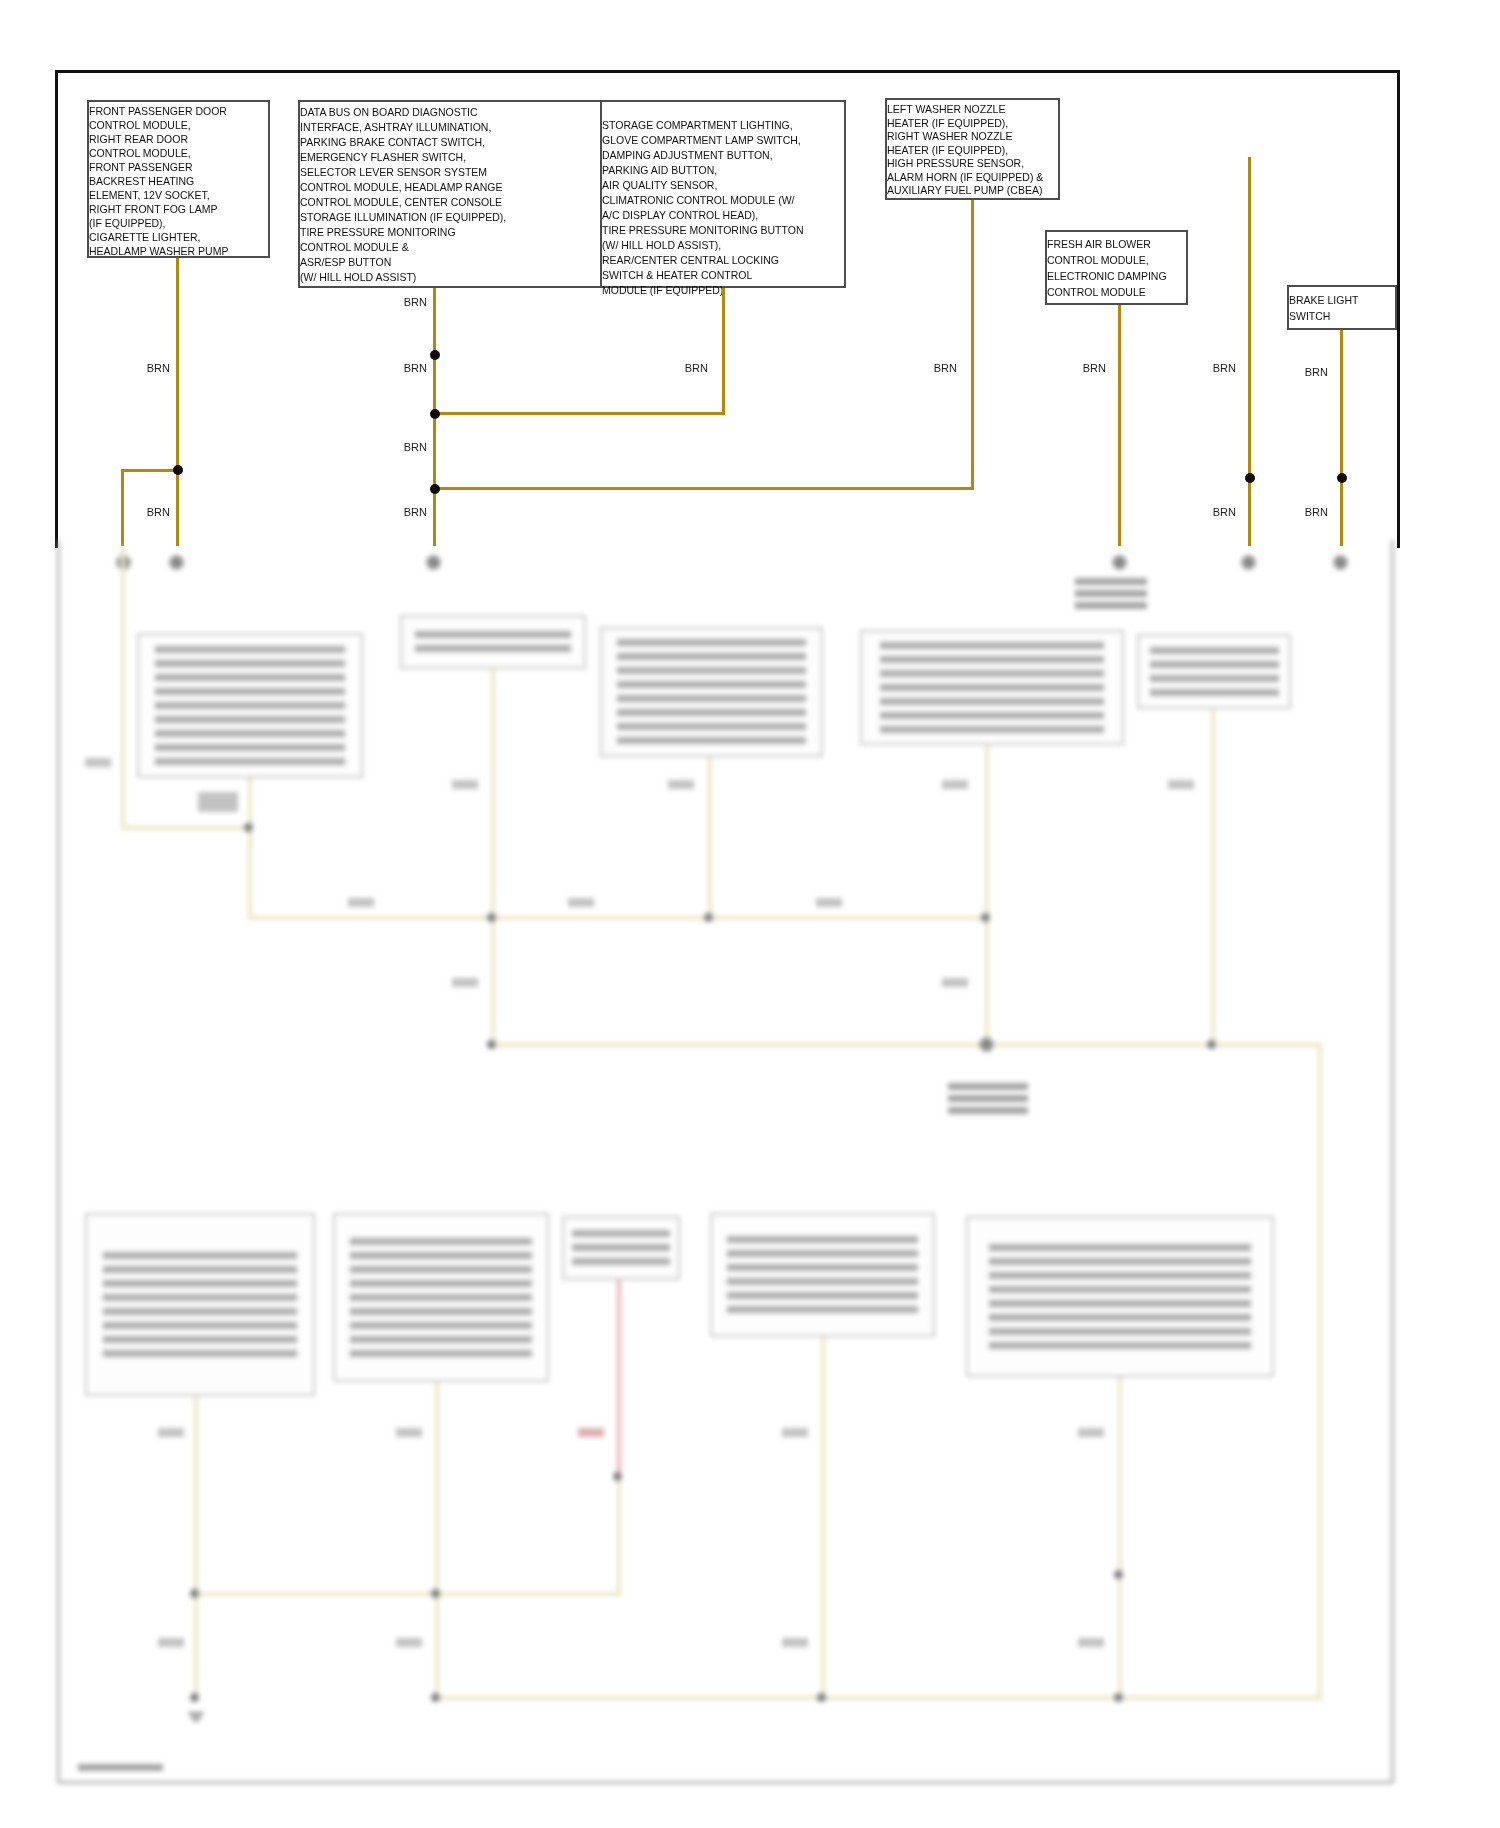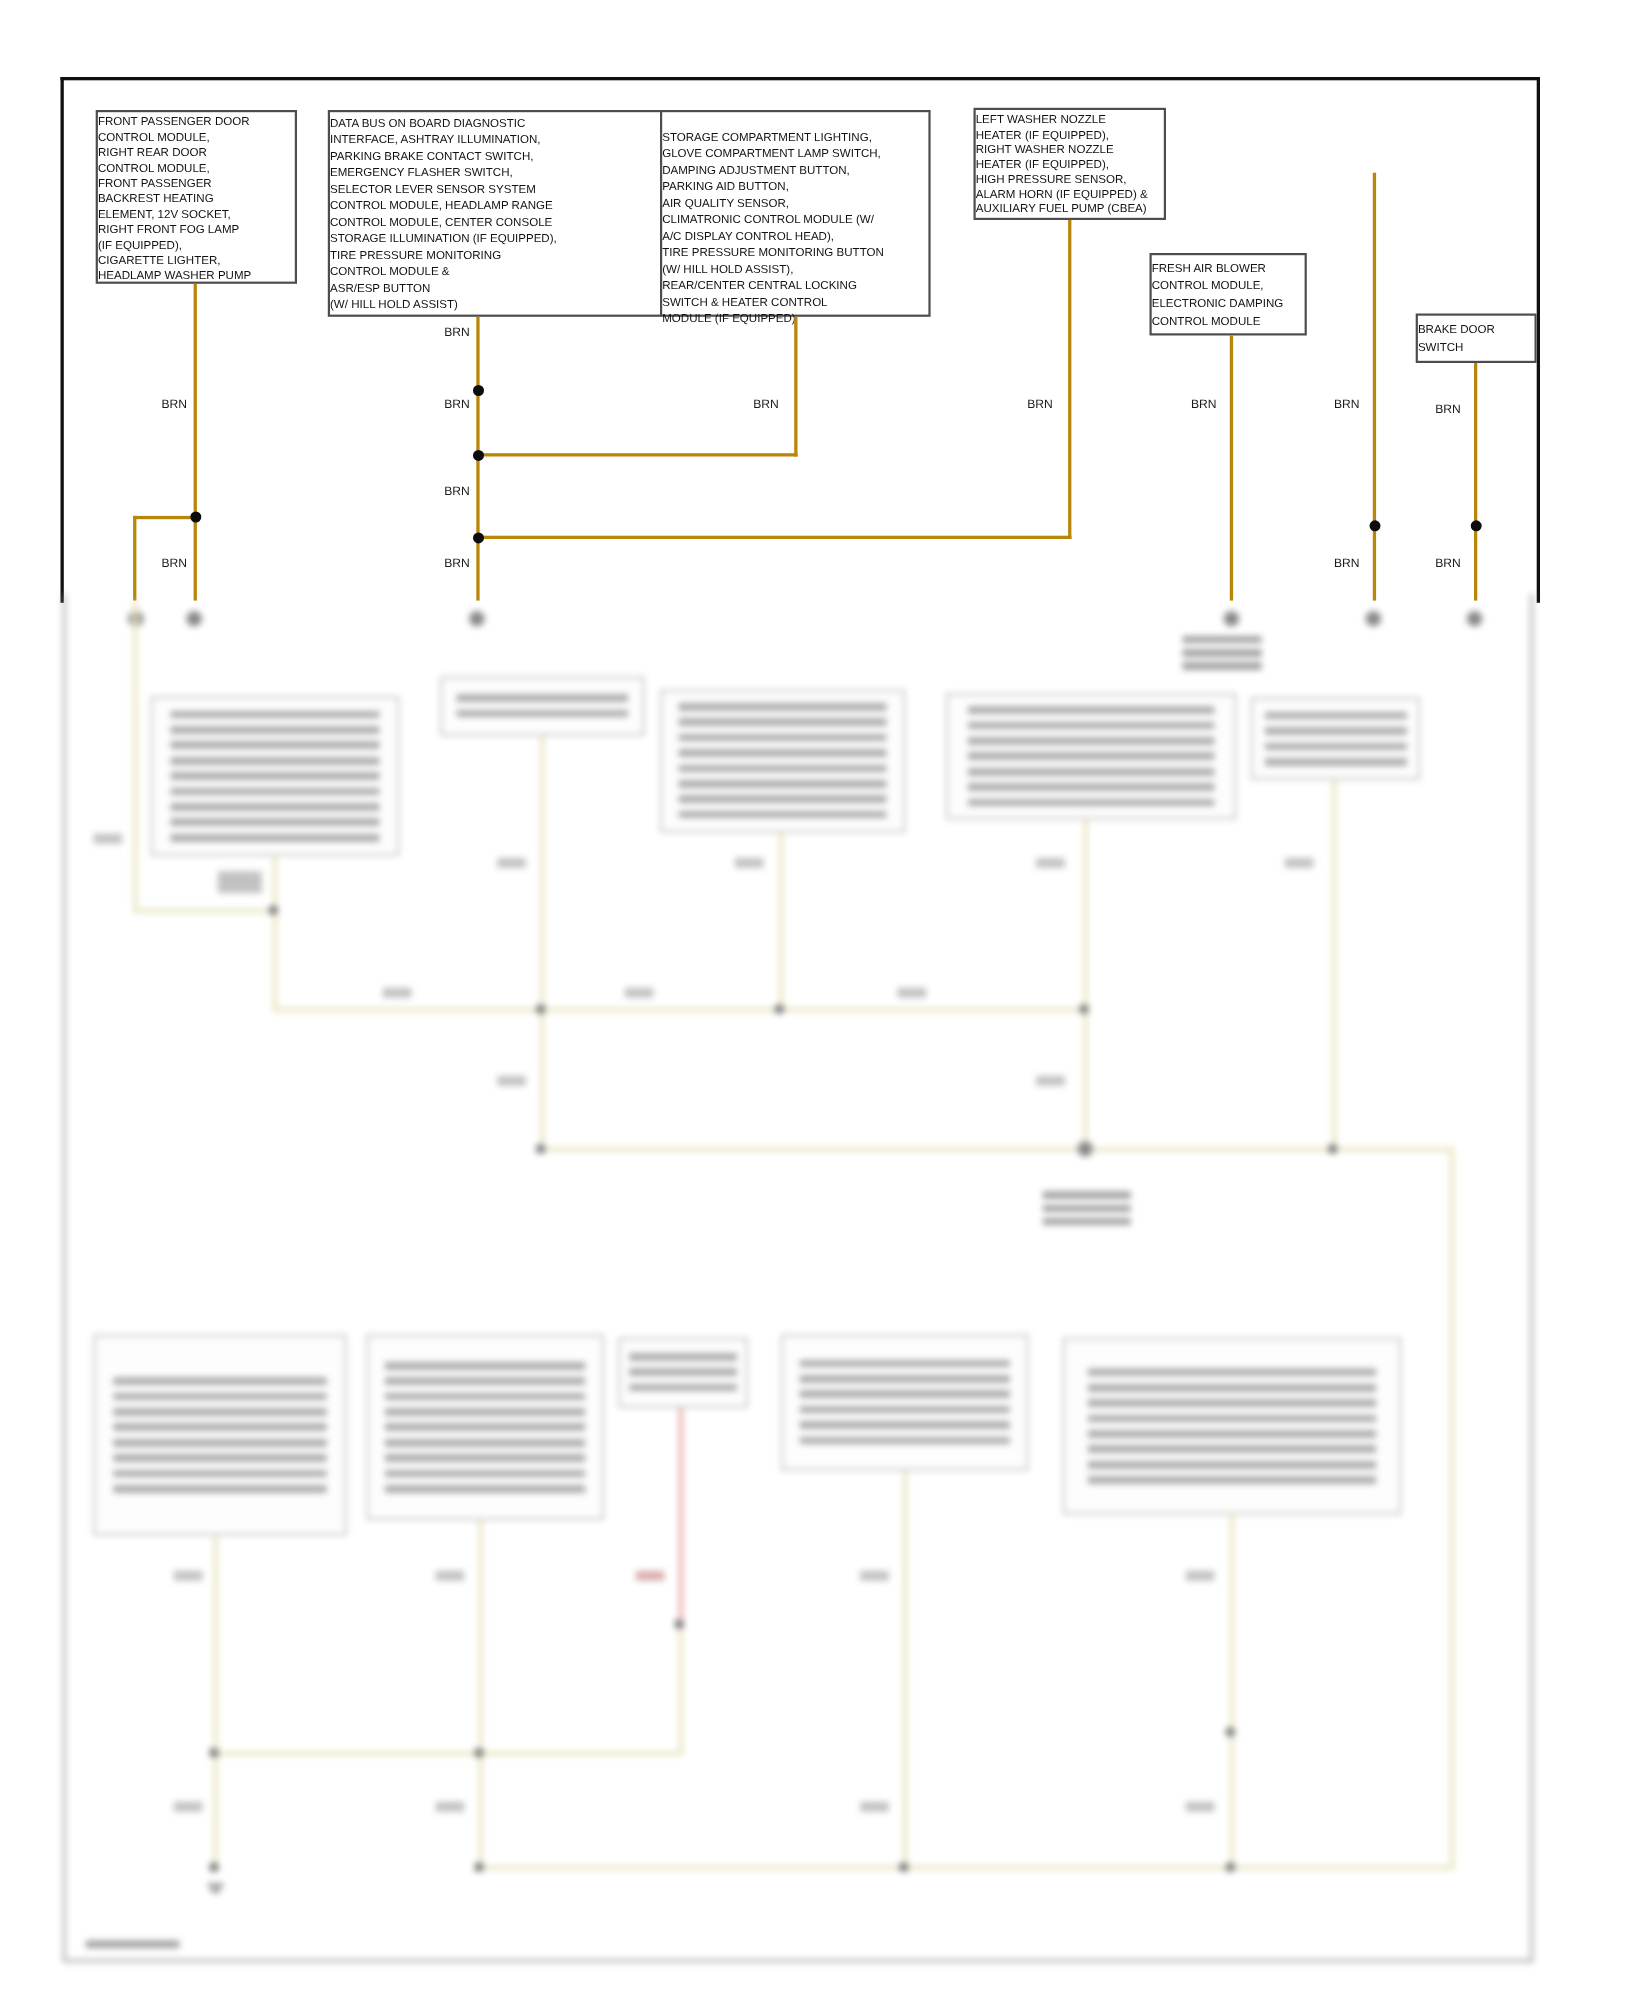--- a/index.html
+++ b/index.html
@@ -81,21 +81,21 @@
 HEATER (IF EQUIPPED),
 RIGHT WASHER NOZZLE
 HEATER (IF EQUIPPED),
 HIGH PRESSURE SENSOR,
 ALARM HORN (IF EQUIPPED) &amp;
 AUXILIARY FUEL PUMP (CBEA)</div>
   <div class="cbox" style="left:1045px;top:230px;width:143px;height:75px;line-height:16px;padding-top:4px;">FRESH AIR BLOWER
 CONTROL MODULE,
 ELECTRONIC DAMPING
 CONTROL MODULE</div>
-  <div class="cbox" style="left:1287px;top:285px;width:110px;height:45px;line-height:16px;padding-top:5px;">BRAKE DOOR
+  <div class="cbox" style="left:1287px;top:285px;width:110px;height:45px;line-height:16px;padding-top:5px;">BRAKE LIGHT
 SWITCH</div>
 
   <div class="wire-v" style="left:176px;top:258px;height:288px;"></div>
   <div class="wire-h" style="left:121px;top:469px;width:57px;"></div>
   <div class="wire-v" style="left:121px;top:469px;height:77px;"></div>
   <div class="wire-v" style="left:433px;top:288px;height:258px;"></div>
   <div class="wire-h" style="left:433px;top:412px;width:292px;"></div>
   <div class="wire-v" style="left:722px;top:288px;height:127px;"></div>
   <div class="wire-h" style="left:433px;top:487px;width:541px;"></div>
   <div class="wire-v" style="left:971px;top:200px;height:290px;"></div>

